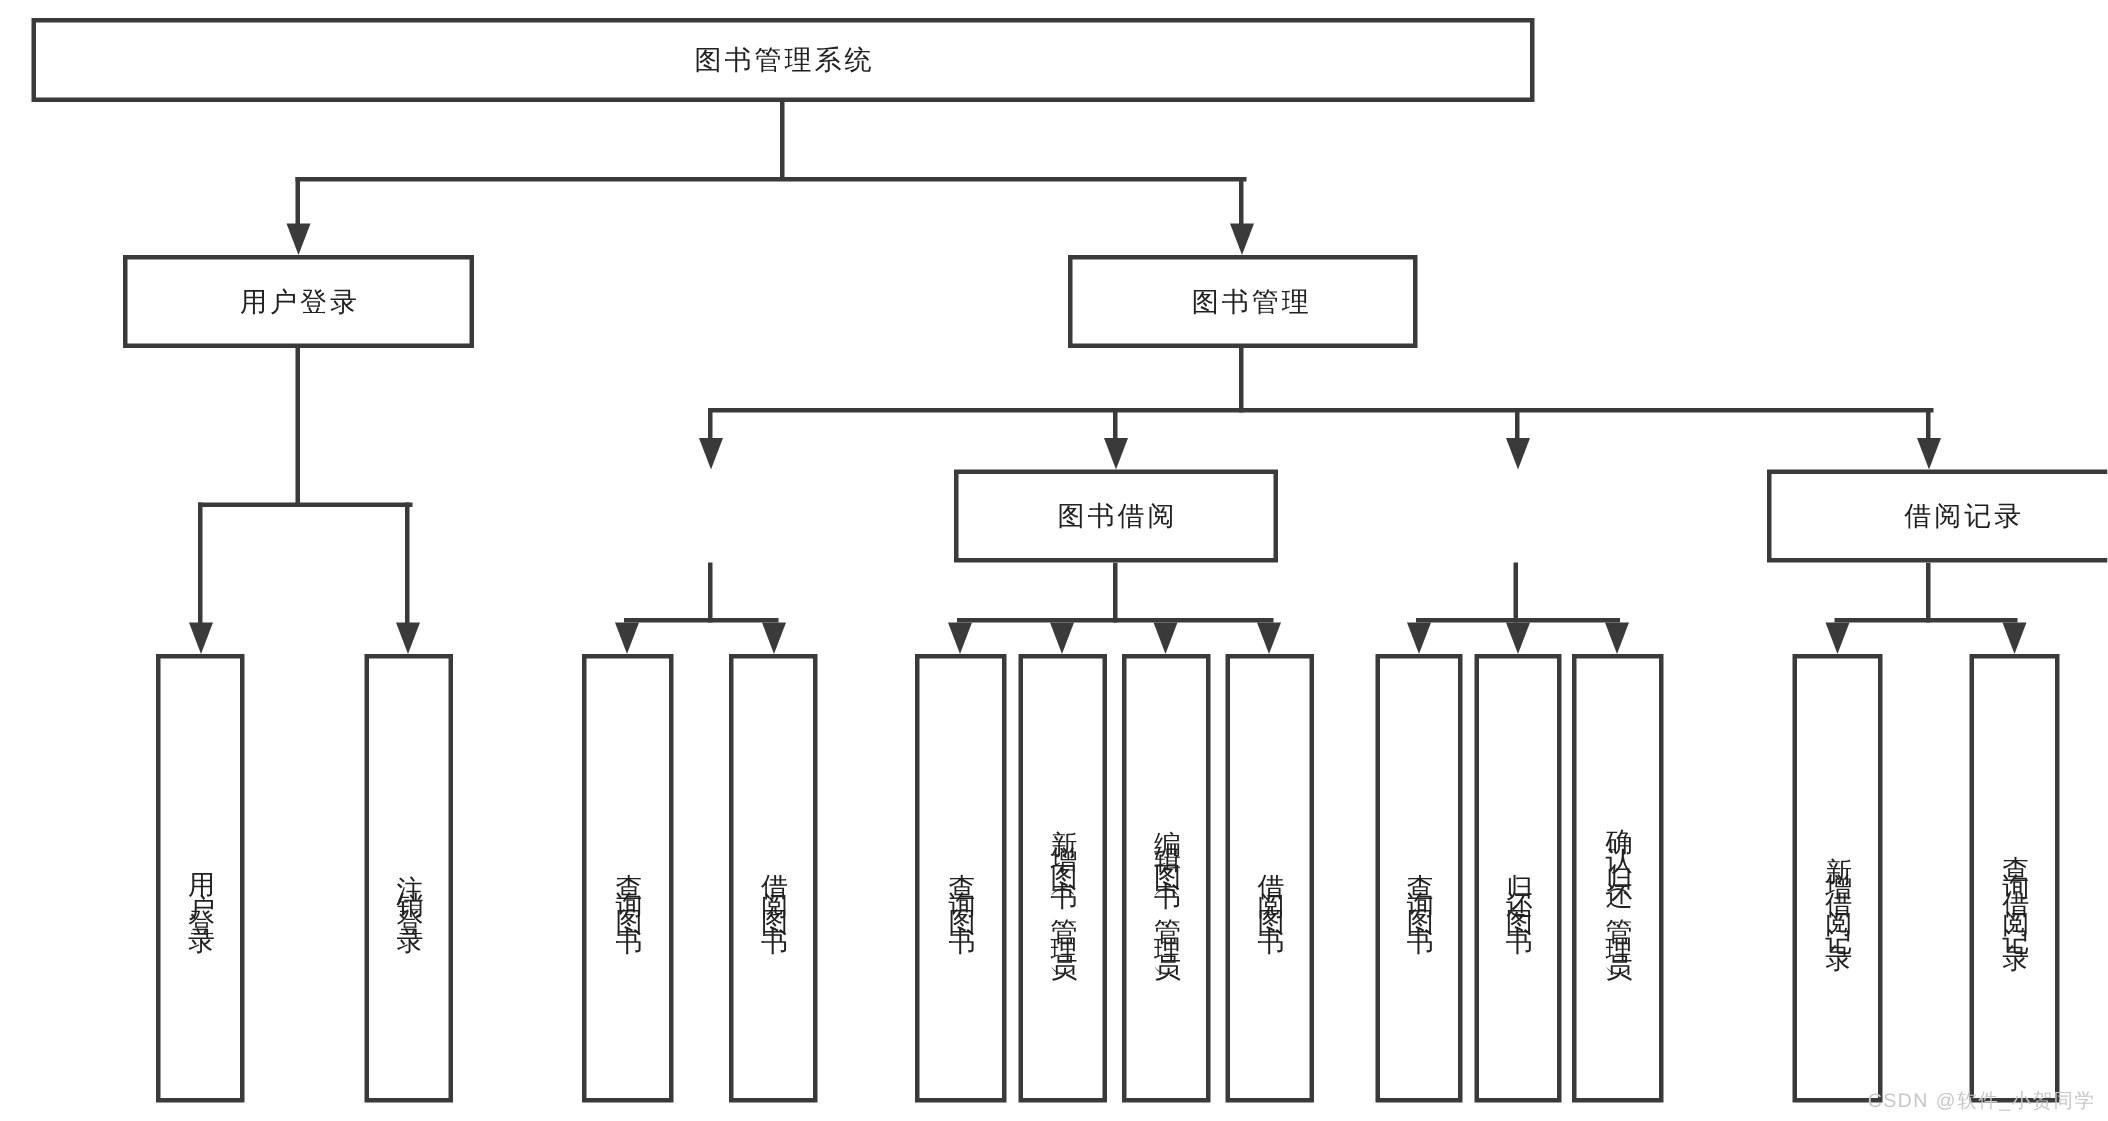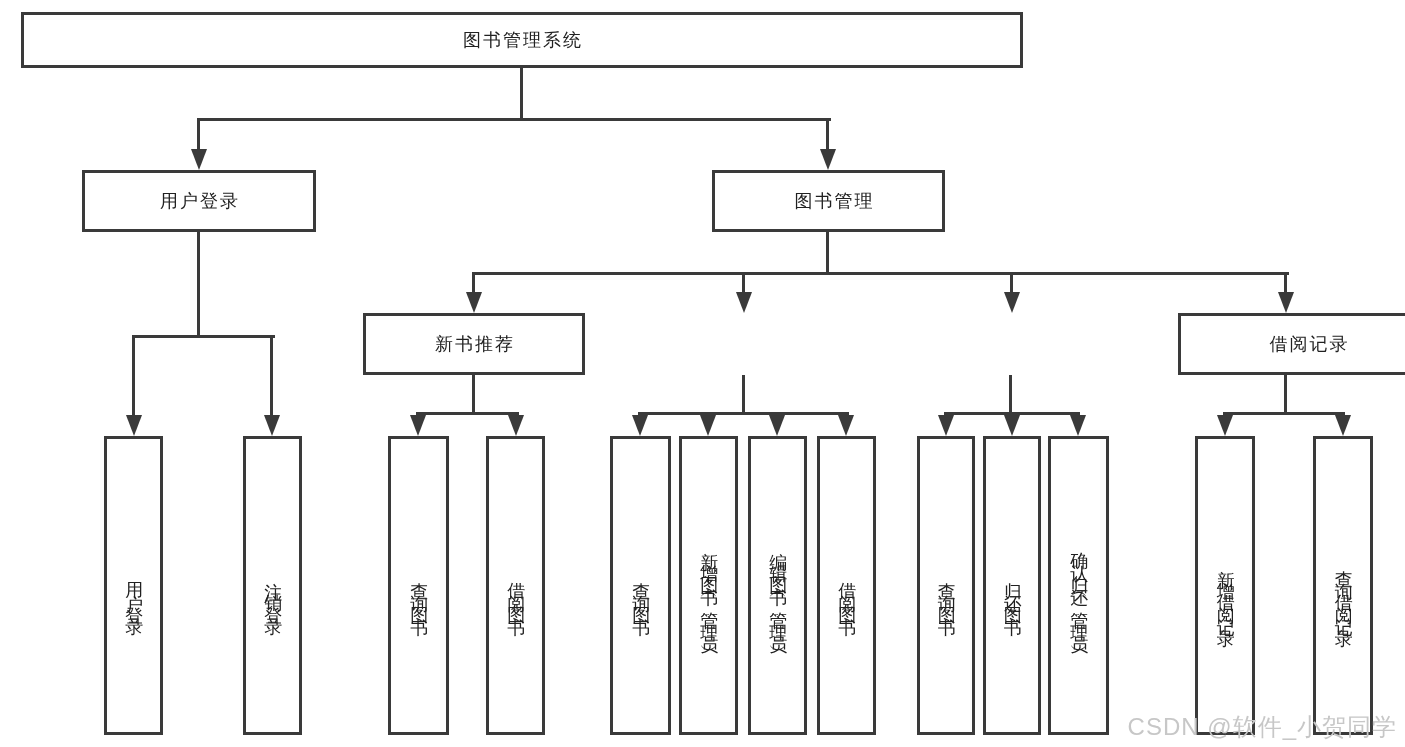--- a/index.html
+++ b/index.html
@@ -42,21 +42,21 @@
   .carrow{
     position:absolute;width:0;height:0;
     border-left:8px solid transparent;
     border-right:8px solid transparent;
     border-top:21px solid var(--line);
     z-index:1;
   }
   .watermark{
     position:absolute;
     right:8px;bottom:4px;
-    font-size:24px;
+    font-size:13px;
     color:var(--wm);
     letter-spacing:1px;
     z-index:5;
   }
 </style>
 </head>
 <body>
 
 <div id="canvas">
 
@@ -64,22 +64,22 @@
     <span>图书管理系统</span>
   </div>
 
   <div class="node hlabel" style="left:82px;top:170px;width:234px;height:62px;">
     <span>用户登录</span>
   </div>
   <div class="node hlabel" style="left:712px;top:170px;width:233px;height:62px;padding-left:10px;">
     <span>图书管理</span>
   </div>
 
-  <div class="node hlabel" style="left:363px;top:313px;width:222px;height:62px;">
-    <span>新书推荐</span>
+  <div class="node hlabel" style="left:636px;top:313px;width:216px;height:62px;">
+    <span>图书借阅</span>
   </div>
   <div class="node hlabel" style="left:1178px;top:313px;width:261px;height:62px;">
     <span>借阅记录</span>
   </div>
 
   <div class="node leaf" style="left:104px;top:436px;width:59px;height:299px;">
     <span>用户登录</span>
   </div>
   <div class="node leaf" style="left:243px;top:436px;width:59px;height:299px;">
     <span>注销登录</span>

